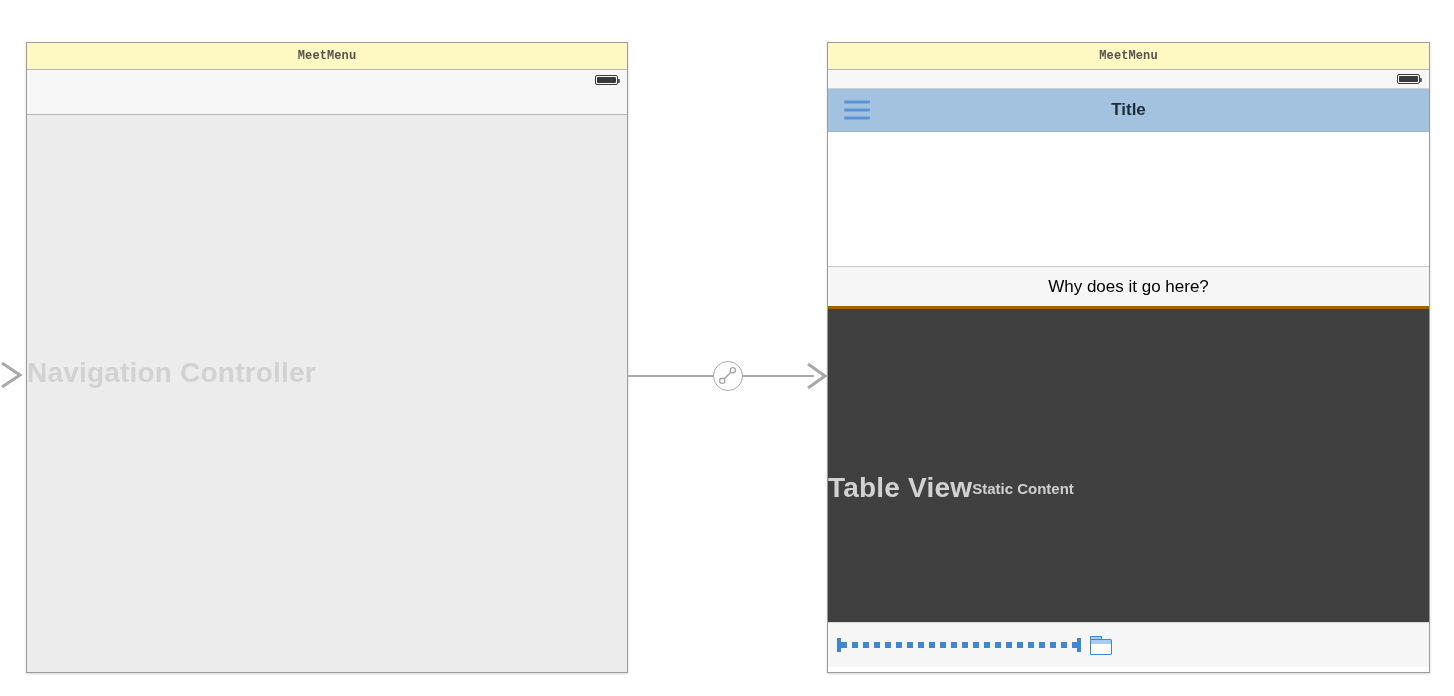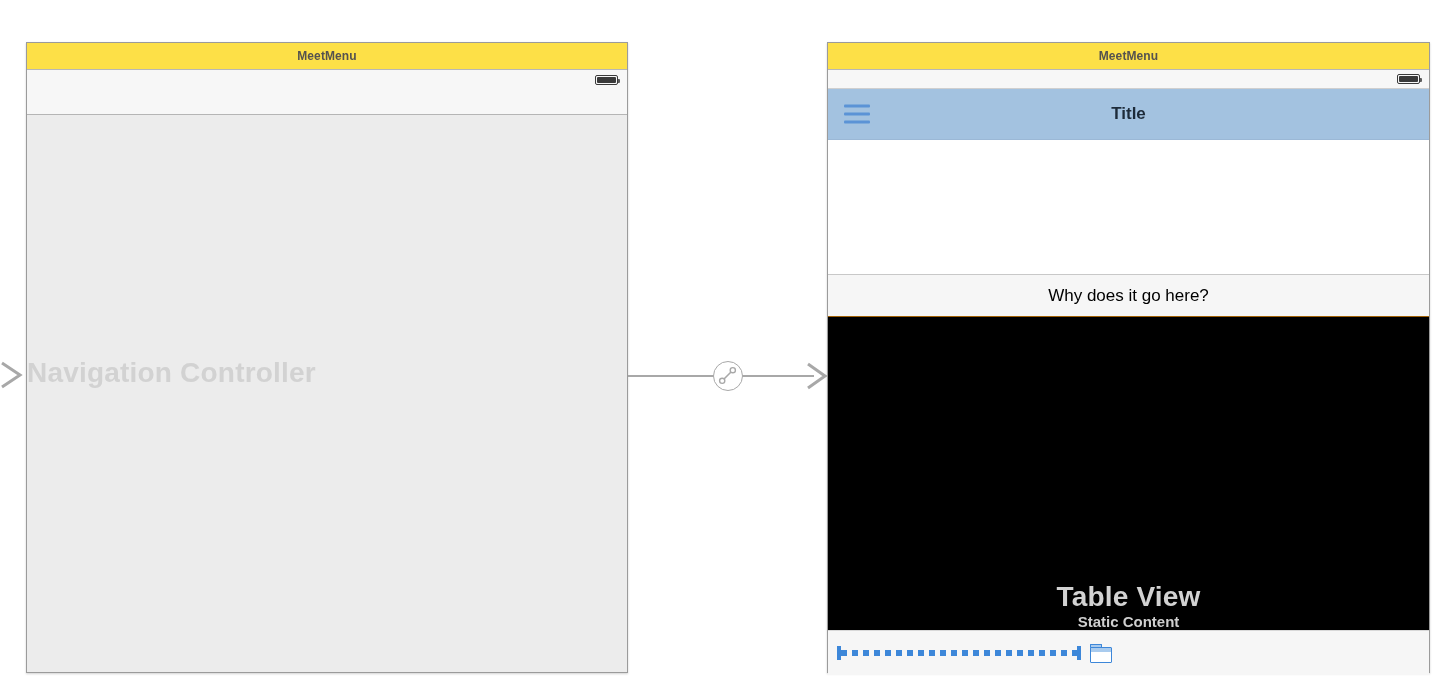--- a/index.html
+++ b/index.html
@@ -18,26 +18,27 @@
   
   .scene {
     position: absolute;
     background: #ffffff;
     border: 1px solid #9b9b9b;
     box-sizing: border-box;
     box-shadow: 0 1px 2px rgba(0,0,0,0.18);
   }
   .scene-titlebar {
     height: 27px;
-    background: #fde047;
+    background: #fef9c3;
     border-bottom: 1px solid #b7b7b7;
     display: flex;
     align-items: center;
     justify-content: center;
     box-sizing: border-box;
+    font-family: Liberation Mono, monospace;
   }
   .scene-titlebar-text {
     font-size: 12px;
     font-weight: bold;
     color: #55524f;
     letter-spacing: 0.1px;
   }
 
   
   .status-bar {
@@ -128,21 +129,21 @@
     height: 19px;
     background: #f7f7f7;
     display: flex;
     align-items: center;
     justify-content: flex-end;
     padding-right: 9px;
     box-sizing: border-box;
     border-bottom: 1px solid #cfcfcf;
   }
   .navbar {
-    height: 51px;
+    height: 43px;
     background: #a3c2e0;
     display: flex;
     align-items: center;
     position: relative;
     border-bottom: 1px solid #9bb8d6;
     box-sizing: border-box;
   }
   .hamburger {
     position: absolute;
     left: 16px;
@@ -172,34 +173,33 @@
     height: 135px;
     border-bottom: 1px solid #c8c8c8;
     box-sizing: border-box;
   }
   .tv-label-row {
     background: #f6f6f6;
     height: 42px;
     display: flex;
     align-items: center;
     justify-content: center;
-    border-bottom: 1px solid #a16207;
+    border-bottom: 3px solid #a16207;
     box-sizing: border-box;
   }
   .tv-label-row-text {
     font-size: 17px;
     color: #000000;
   }
   .tv-body {
-    background: #000000;
+    background: #404040;
     height: 314px;
     display: flex;
-    flex-direction: column;
-    align-items: center;
-    justify-content: flex-end;
+    align-items: center;
+    justify-content: flex-start;
     padding-top: 46px;
     box-sizing: border-box;
     border-bottom: 1px solid #d8d8d8;
   }
   .tv-footer {
     background: #f6f6f6;
     height: 44px;
     display: flex;
     align-items: center;
     padding-left: 9px;

